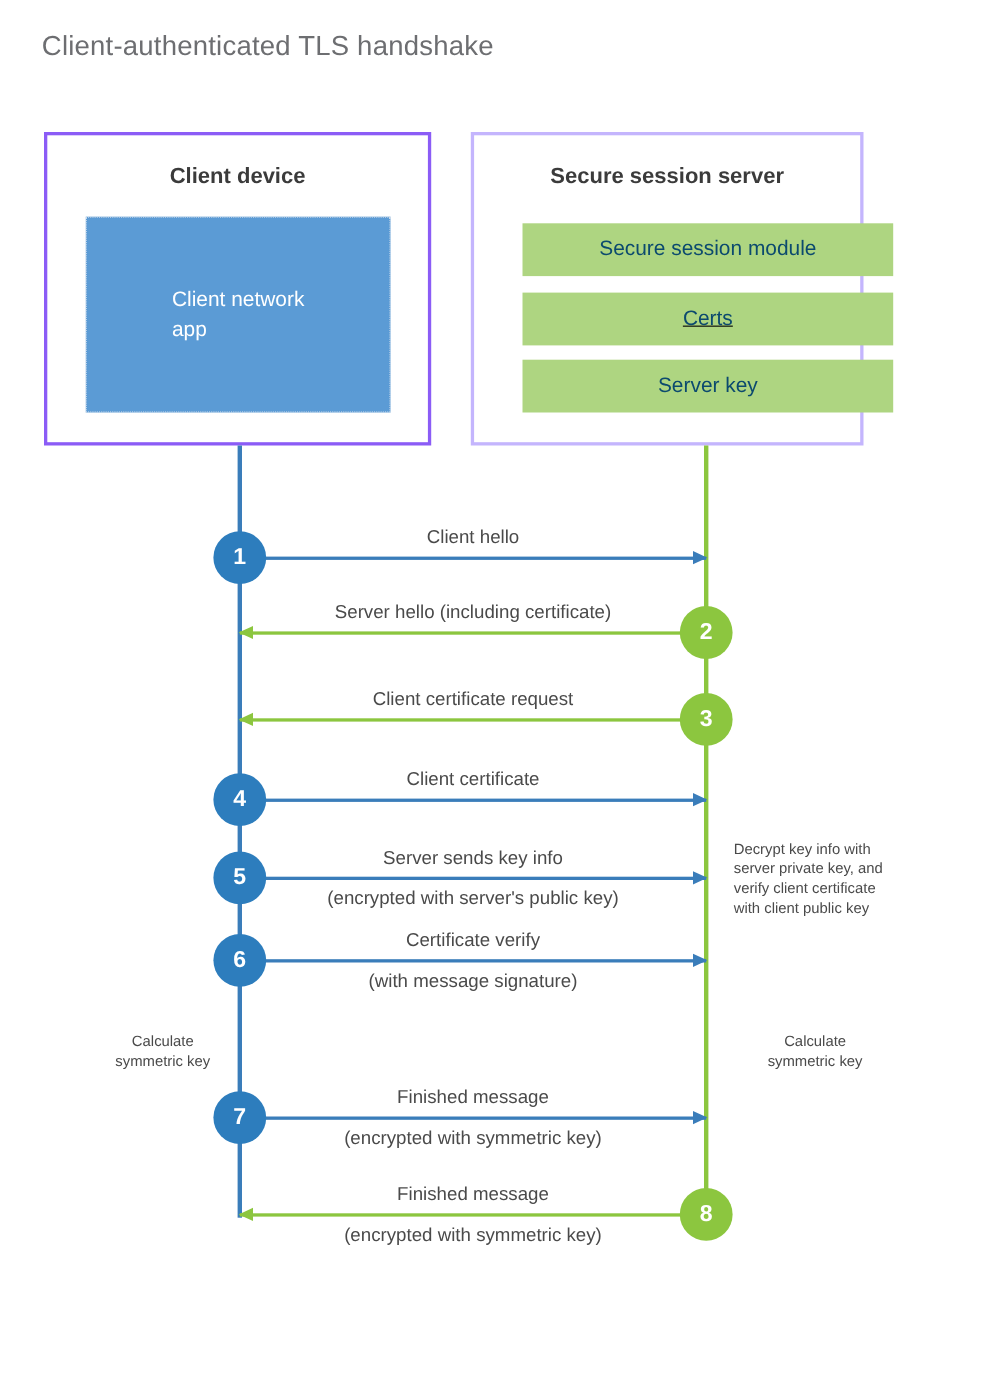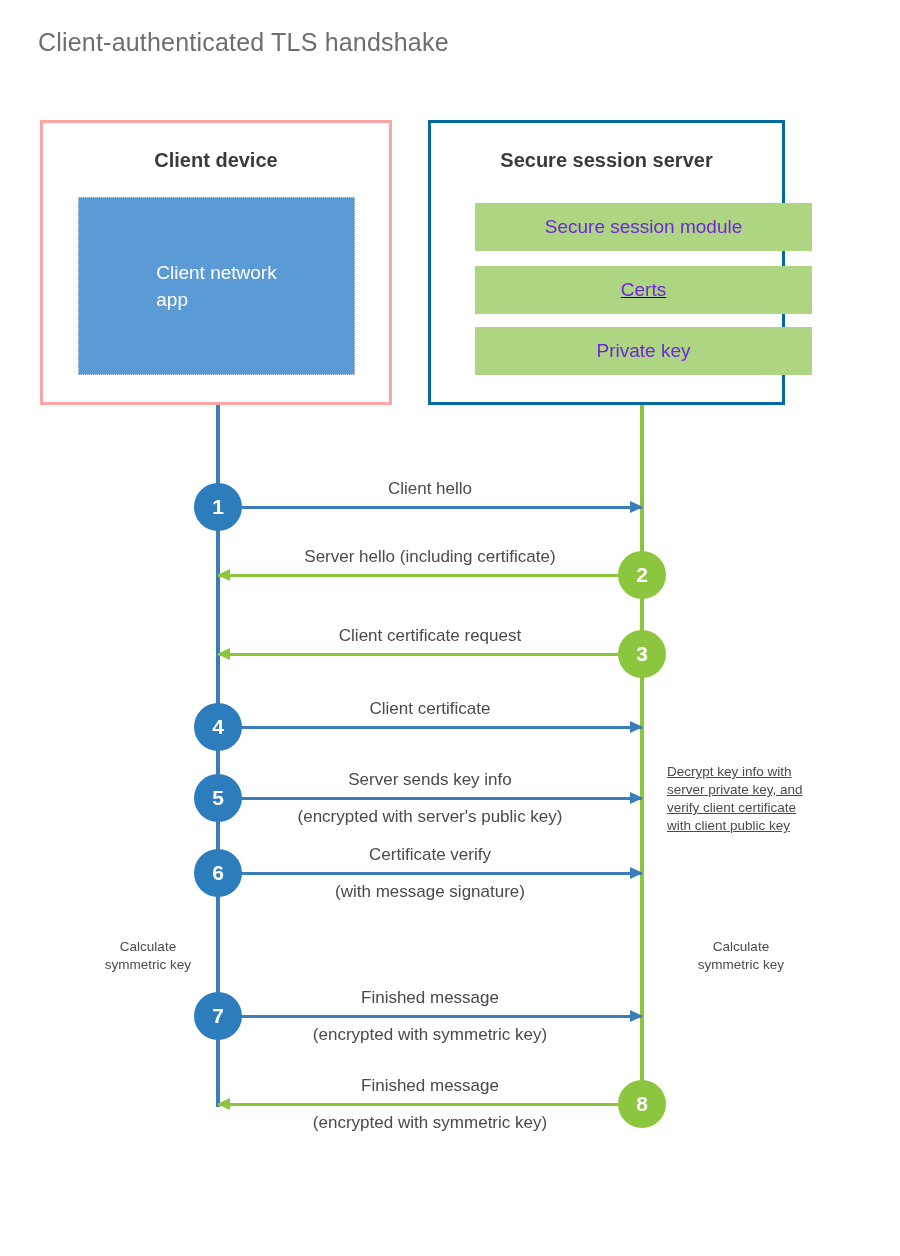--- a/index.html
+++ b/index.html
@@ -35,28 +35,28 @@
   .actor-box {
     position: absolute;
     background: #ffffff;
     box-sizing: border-box;
   }
   #client-box {
     left: 40px;
     top: 120px;
     width: 352px;
     height: 285px;
-    border: 3px solid #fca5a5;
+    border: 3px solid #8b5cf6;
   }
   #server-box {
     left: 428px;
     top: 120px;
     width: 357px;
     height: 285px;
-    border: 3px solid #0369a1;
+    border: 3px solid #c4b5fd;
   }
   .actor-title {
     position: absolute;
     left: 0;
     right: 0;
     top: 26px;
     text-align: center;
     font-size: 20px;
     font-weight: bold;
     color: #3b3b3b;
@@ -89,21 +89,21 @@
     position: absolute;
     left: 44px;
     width: 337px;
     height: 48px;
     background: #aed581;
     display: flex;
     align-items: center;
     justify-content: center;
   }
   .server-bar .label {
-    color: #6d28d9;
+    color: #0c4a6e;
     font-size: 19px;
     text-align: center;
   }
   #server-bar-0 { top: 80px; }
   #server-bar-1 { top: 143px; text-decoration: underline; }
   #server-bar-2 { top: 204px; }
 
   
   .lifeline {
     position: absolute;
@@ -184,21 +184,21 @@
   .step-badge.green { background: #8cc63f; }
 
   
   .side-note {
     position: absolute;
     color: #4a4a4a;
     font-size: 13.5px;
     line-height: 18px;
     white-space: pre-line;
   }
-  #note-server-decrypt { left: 667px; top: 763px; text-align: left; text-decoration: underline; }
+  #note-server-decrypt { left: 667px; top: 763px; text-align: left; }
   #note-calc-client    { left: 80px;  top: 938px; width: 136px; text-align: center; }
   #note-calc-server    { left: 673px; top: 938px; width: 136px; text-align: center; }
 </style>
 </head>
 <body>
 
 <div id="stage">
 
   <div id="page-title">Client-authenticated TLS handshake</div>
 
@@ -212,21 +212,21 @@
 
   <div id="server-box" class="actor-box">
     <div class="actor-title">Secure session server</div>
     <div id="server-bar-0" class="server-bar">
       <div class="label">Secure session module</div>
     </div>
     <div id="server-bar-1" class="server-bar">
       <div class="label">Certs</div>
     </div>
     <div id="server-bar-2" class="server-bar">
-      <div class="label">Private key</div>
+      <div class="label">Server key</div>
     </div>
   </div>
 
   <div id="lifeline-client" class="lifeline"></div>
   <div id="lifeline-server" class="lifeline"></div>
 
   <div class="msg blue to-right" style="left:218px; top:506px; width:424px;">
     <div class="line" style="width:424px;"></div>
     <div class="head"></div>
     <div class="caption">Client hello</div>

